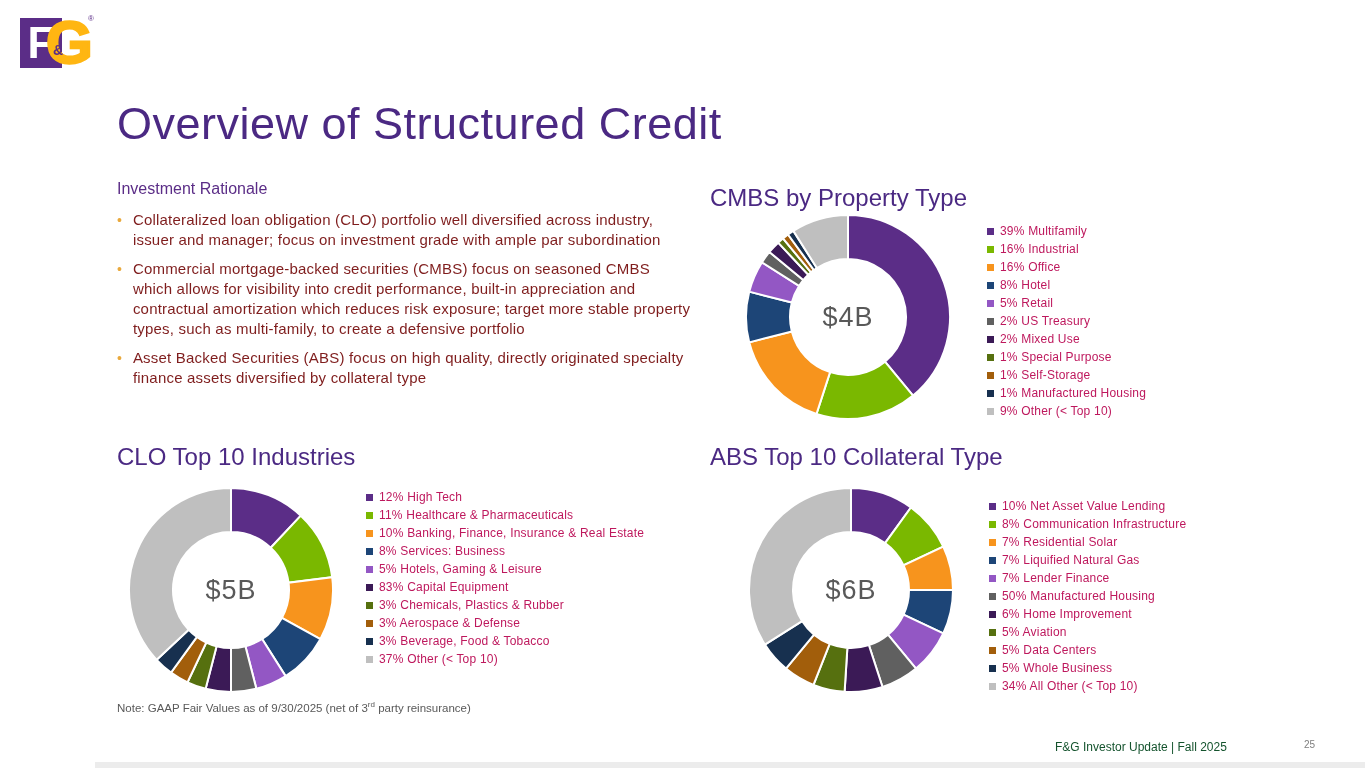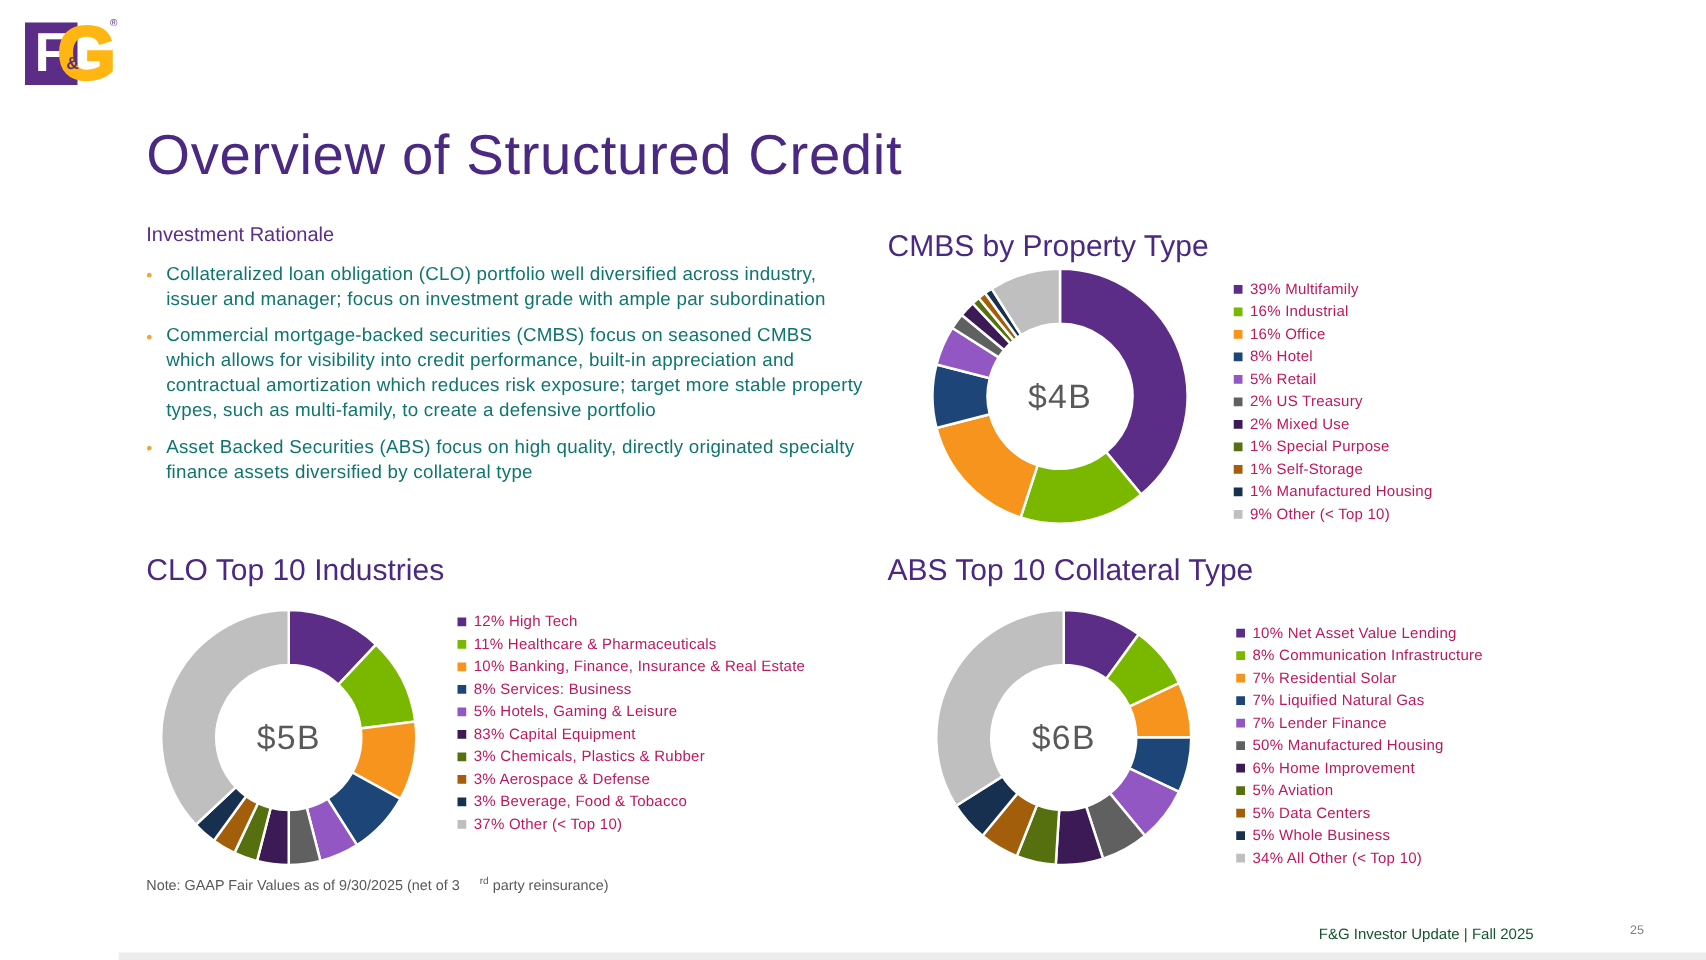--- a/index.html
+++ b/index.html
@@ -19,21 +19,21 @@
   
   .page-title { position:absolute; left:117px; top:98px; font-size:45px; font-weight:400;
                 color:#4B2983; letter-spacing:0.5px; }
 
   
   .rationale { position:absolute; left:117px; top:180px; width:575px; }
   .rationale h3 { font-size:16px; font-weight:400; color:#5B2D87; margin-bottom:12px; }
   .rationale ul { list-style:none; }
   .rationale li { display:flex; margin-bottom:9px; }
   .rationale .dot { color:#E9A93D; font-size:14px; line-height:21px; margin-right:11px; flex:0 0 auto; }
-  .rationale .btxt { font-size:15px; line-height:20px; color:#0f766e; letter-spacing:0.2px; }
+  .rationale .btxt { font-size:15px; line-height:20px; color:#7f1d1d; letter-spacing:0.2px; }
 
   
   .section-title { position:absolute; font-size:24px; font-weight:400; color:#4B2983; }
   .st-cmbs { left:710px; top:184px; }
   .st-clo  { left:117px; top:443px; }
   .st-abs  { left:710px; top:443px; }
 
   .donut { position:absolute; width:206px; height:206px; }
   .donut-cmbs { left:745px; top:214px; }
   .donut-clo  { left:128px; top:487px; }
@@ -45,21 +45,21 @@
   .legend { position:absolute; list-style:none; }
   .legend-cmbs { left:987px; top:222px; }
   .legend-clo  { left:366px; top:488px; }
   .legend-abs  { left:989px; top:497px; }
   .legend li { display:flex; align-items:center; height:18px; }
   .legend .swatch { width:7px; height:7px; margin-right:6px; flex:0 0 auto; }
   .legend .ltext { font-size:12px; color:#be185d; white-space:nowrap; letter-spacing:0.2px; }
 
   
   .note { position:absolute; left:117px; top:700px; font-size:11.5px; color:#595959; }
-  .note sup { font-size:8px;margin-left:16px; }
+  .note sup { font-size:8px; }
   .footer-text { position:absolute; left:1055px; top:740px; font-size:12px; color:#14532d; }
   .page-number { position:absolute; left:1304px; top:739px; font-size:10px; color:#7f7f7f; }
   .bottom-strip { position:absolute; left:95px; bottom:0; right:0; height:6px; background:#ececec; }
 </style>
 </head>
 <body>
 
 <div class="slide">
 
   <div class="logo">

